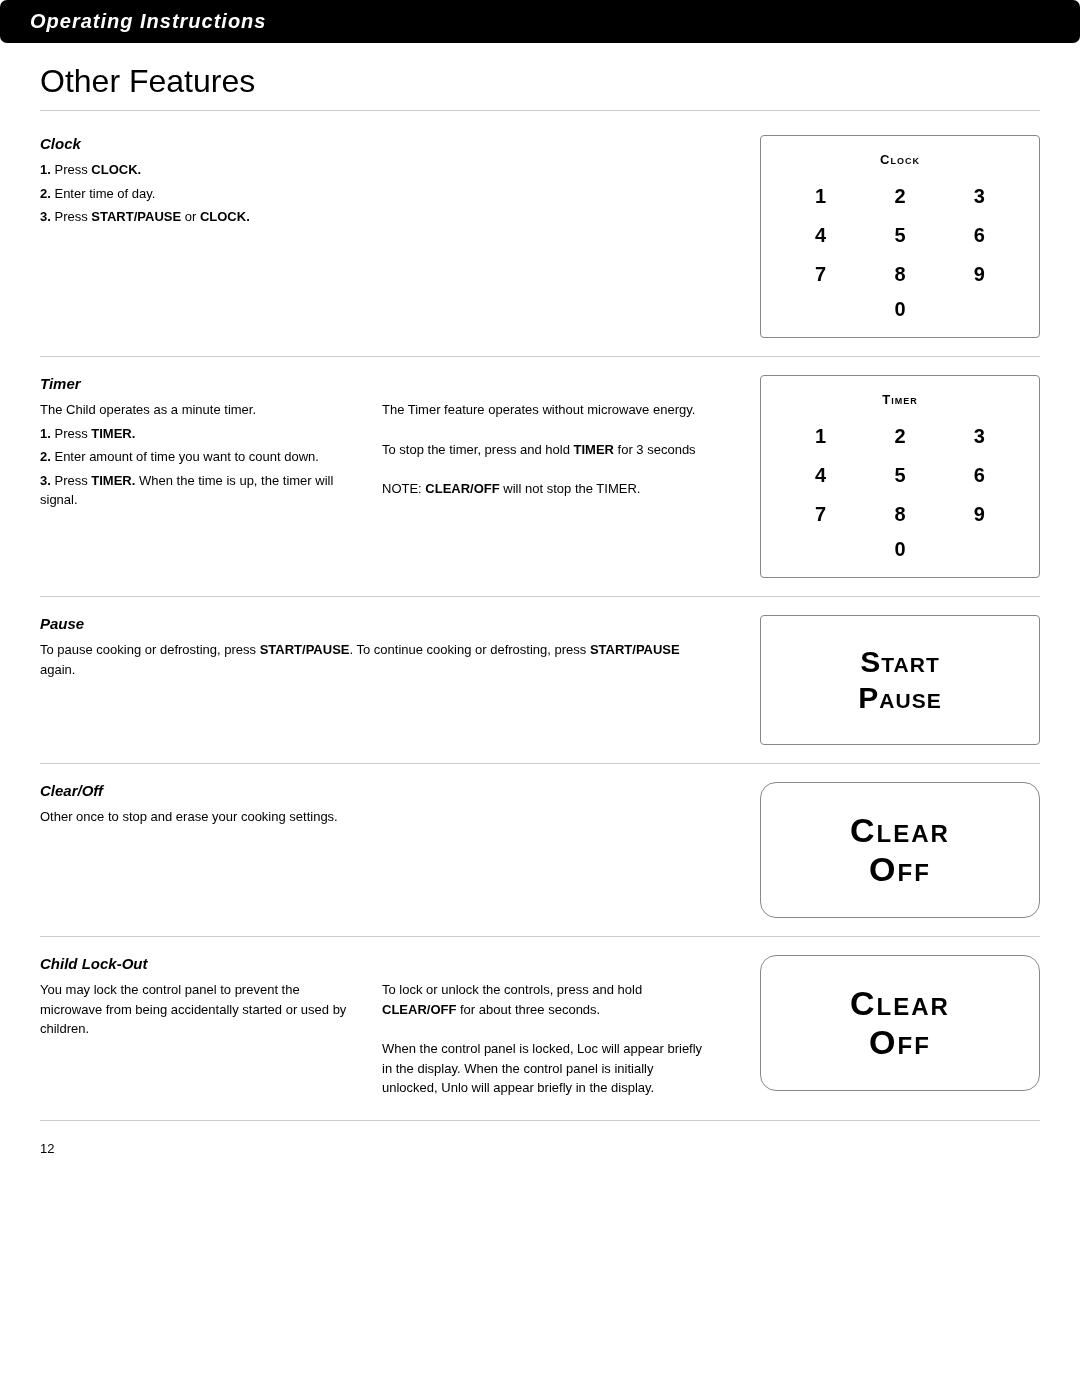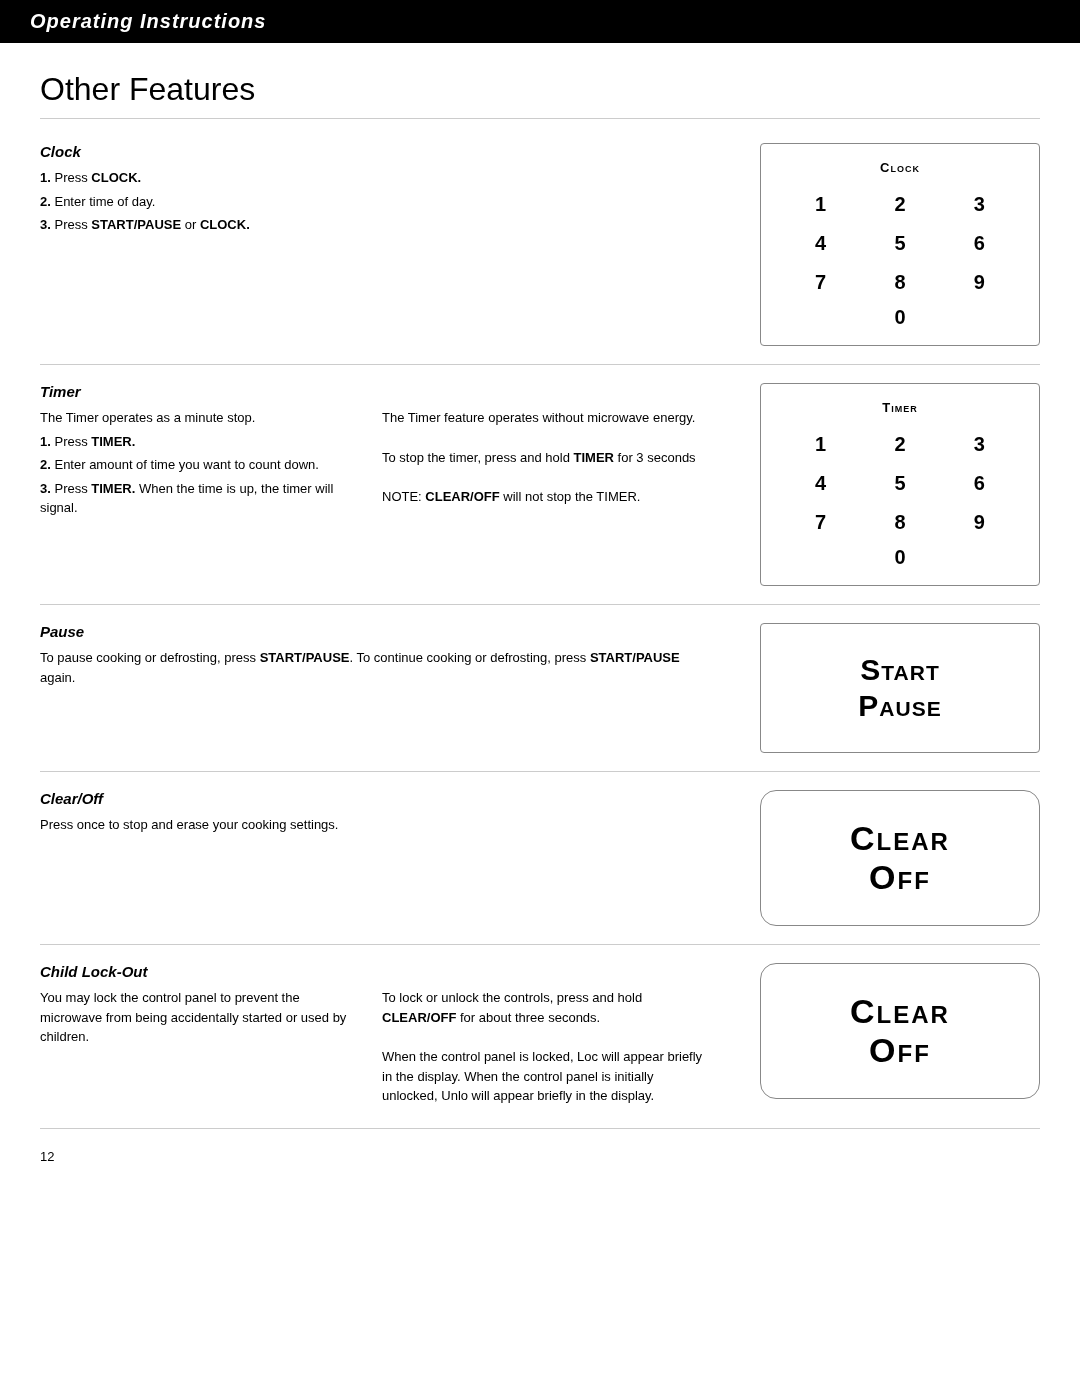--- a/index.html
+++ b/index.html
@@ -10,21 +10,22 @@
       background: #fff;
       width: 1080px;
       min-height: 1397px;
       padding: 0;
     }
 
     
     .header-bar {
       background: #000;
       padding: 10px 30px;
-      margin-bottom: 8px;
+      margin-bottom: 0;
+      border-radius: 7px;
     }
     .header-bar h1 {
       color: #fff;
       font-style: italic;
       font-size: 20px;
       font-weight: bold;
       letter-spacing: 1px;
     }
 
     .page-content {
@@ -206,21 +207,21 @@
       </div>
       <div class="keypad-zero-row">0</div>
     </div>
   </div>
 
   <div class="section-row">
     <div class="section-text">
       <div class="section-title">Timer</div>
       <div class="text-two-col">
         <div class="col">
-          <p>The Timer operates as a minute stop.</p>
+          <p>The Child operates as a minute timer.</p>
           <p><span class="bold">1.</span> Press <span class="bold">TIMER.</span></p>
           <p><span class="bold">2.</span> Enter amount of time you want to count down.</p>
           <p><span class="bold">3.</span> Press <span class="bold">TIMER.</span> When the time is up, the timer will signal.</p>
         </div>
         <div class="col">
           <p>The Timer feature operates without microwave energy.</p>
           <br>
           <p>To stop the timer, press and hold <span class="bold">TIMER</span> for 3 seconds</p>
           <br>
           <p>NOTE: <span class="bold">CLEAR/OFF</span> will not stop the TIMER.</p>
@@ -253,21 +254,21 @@
       <div class="btn-label">
         <div class="line1">Start</div>
         <div class="line2">Pause</div>
       </div>
     </div>
   </div>
 
   <div class="section-row">
     <div class="section-text">
       <div class="section-title">Clear/Off</div>
-      <p>Press once to stop and erase your cooking settings.</p>
+      <p>Other once to stop and erase your cooking settings.</p>
     </div>
     <div class="clearoff-box">
       <div class="co-label">
         <div class="co-clear">Clear</div>
         <div class="co-off">Off</div>
       </div>
     </div>
   </div>
 
   <div class="section-row">

